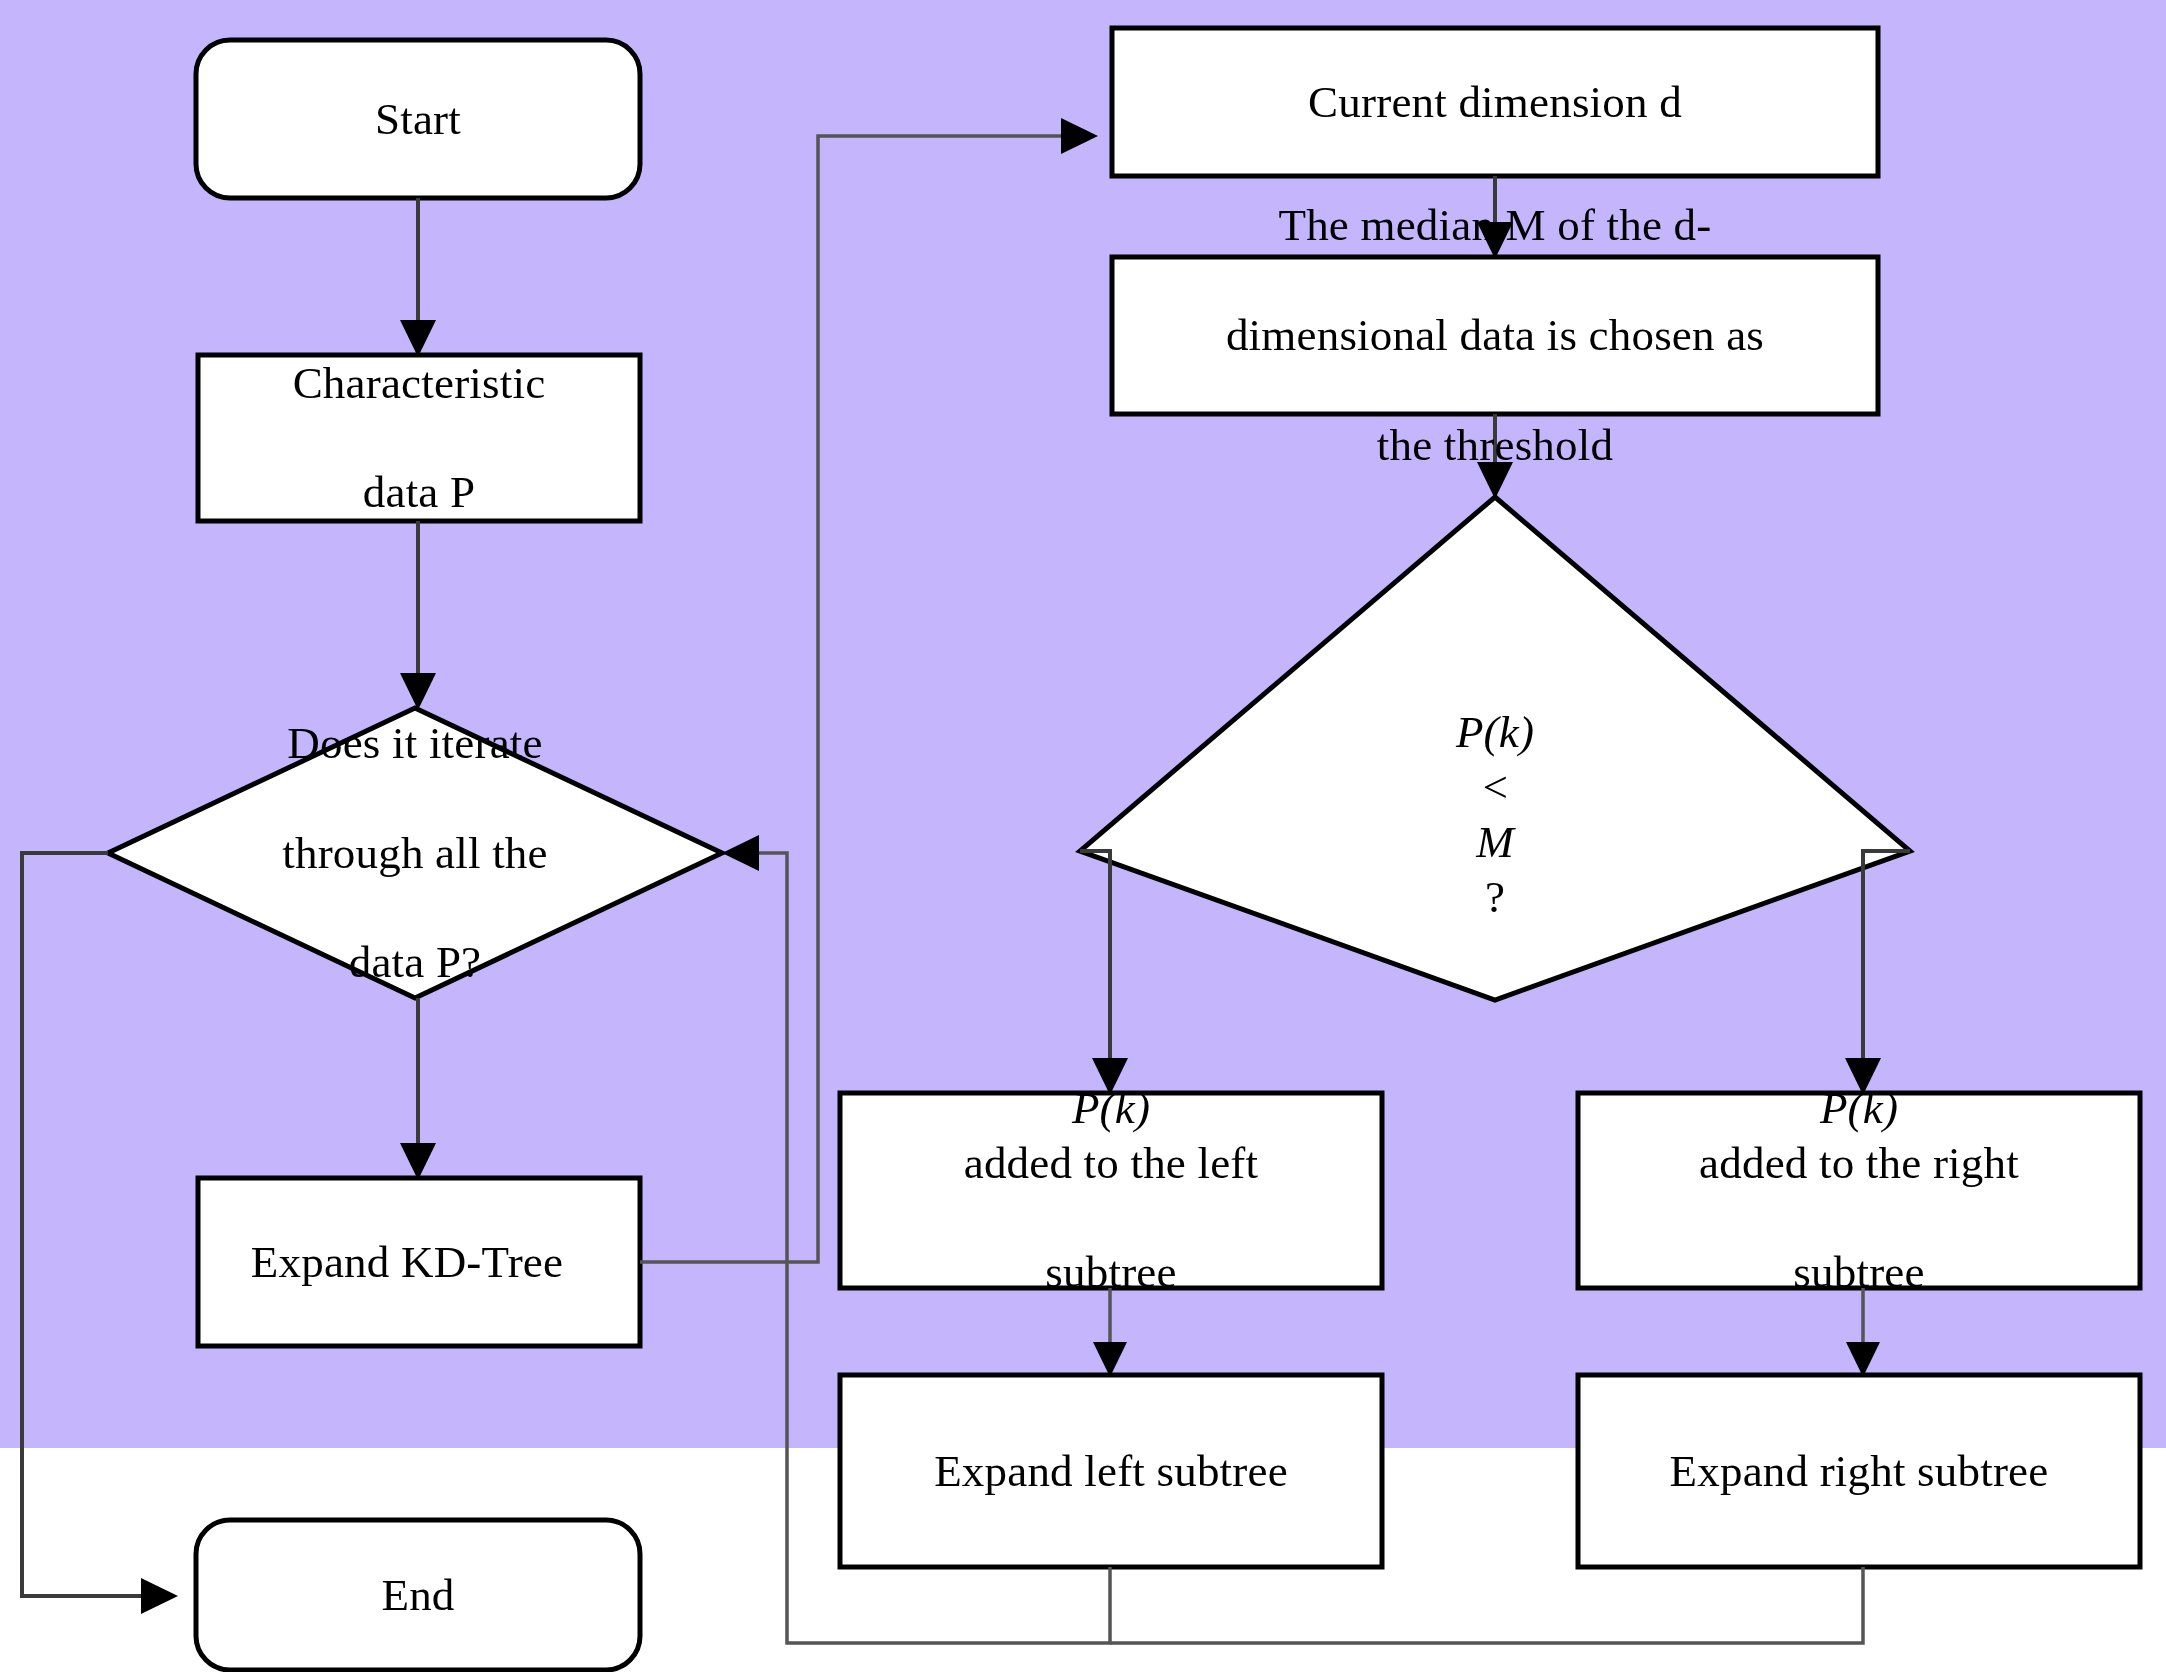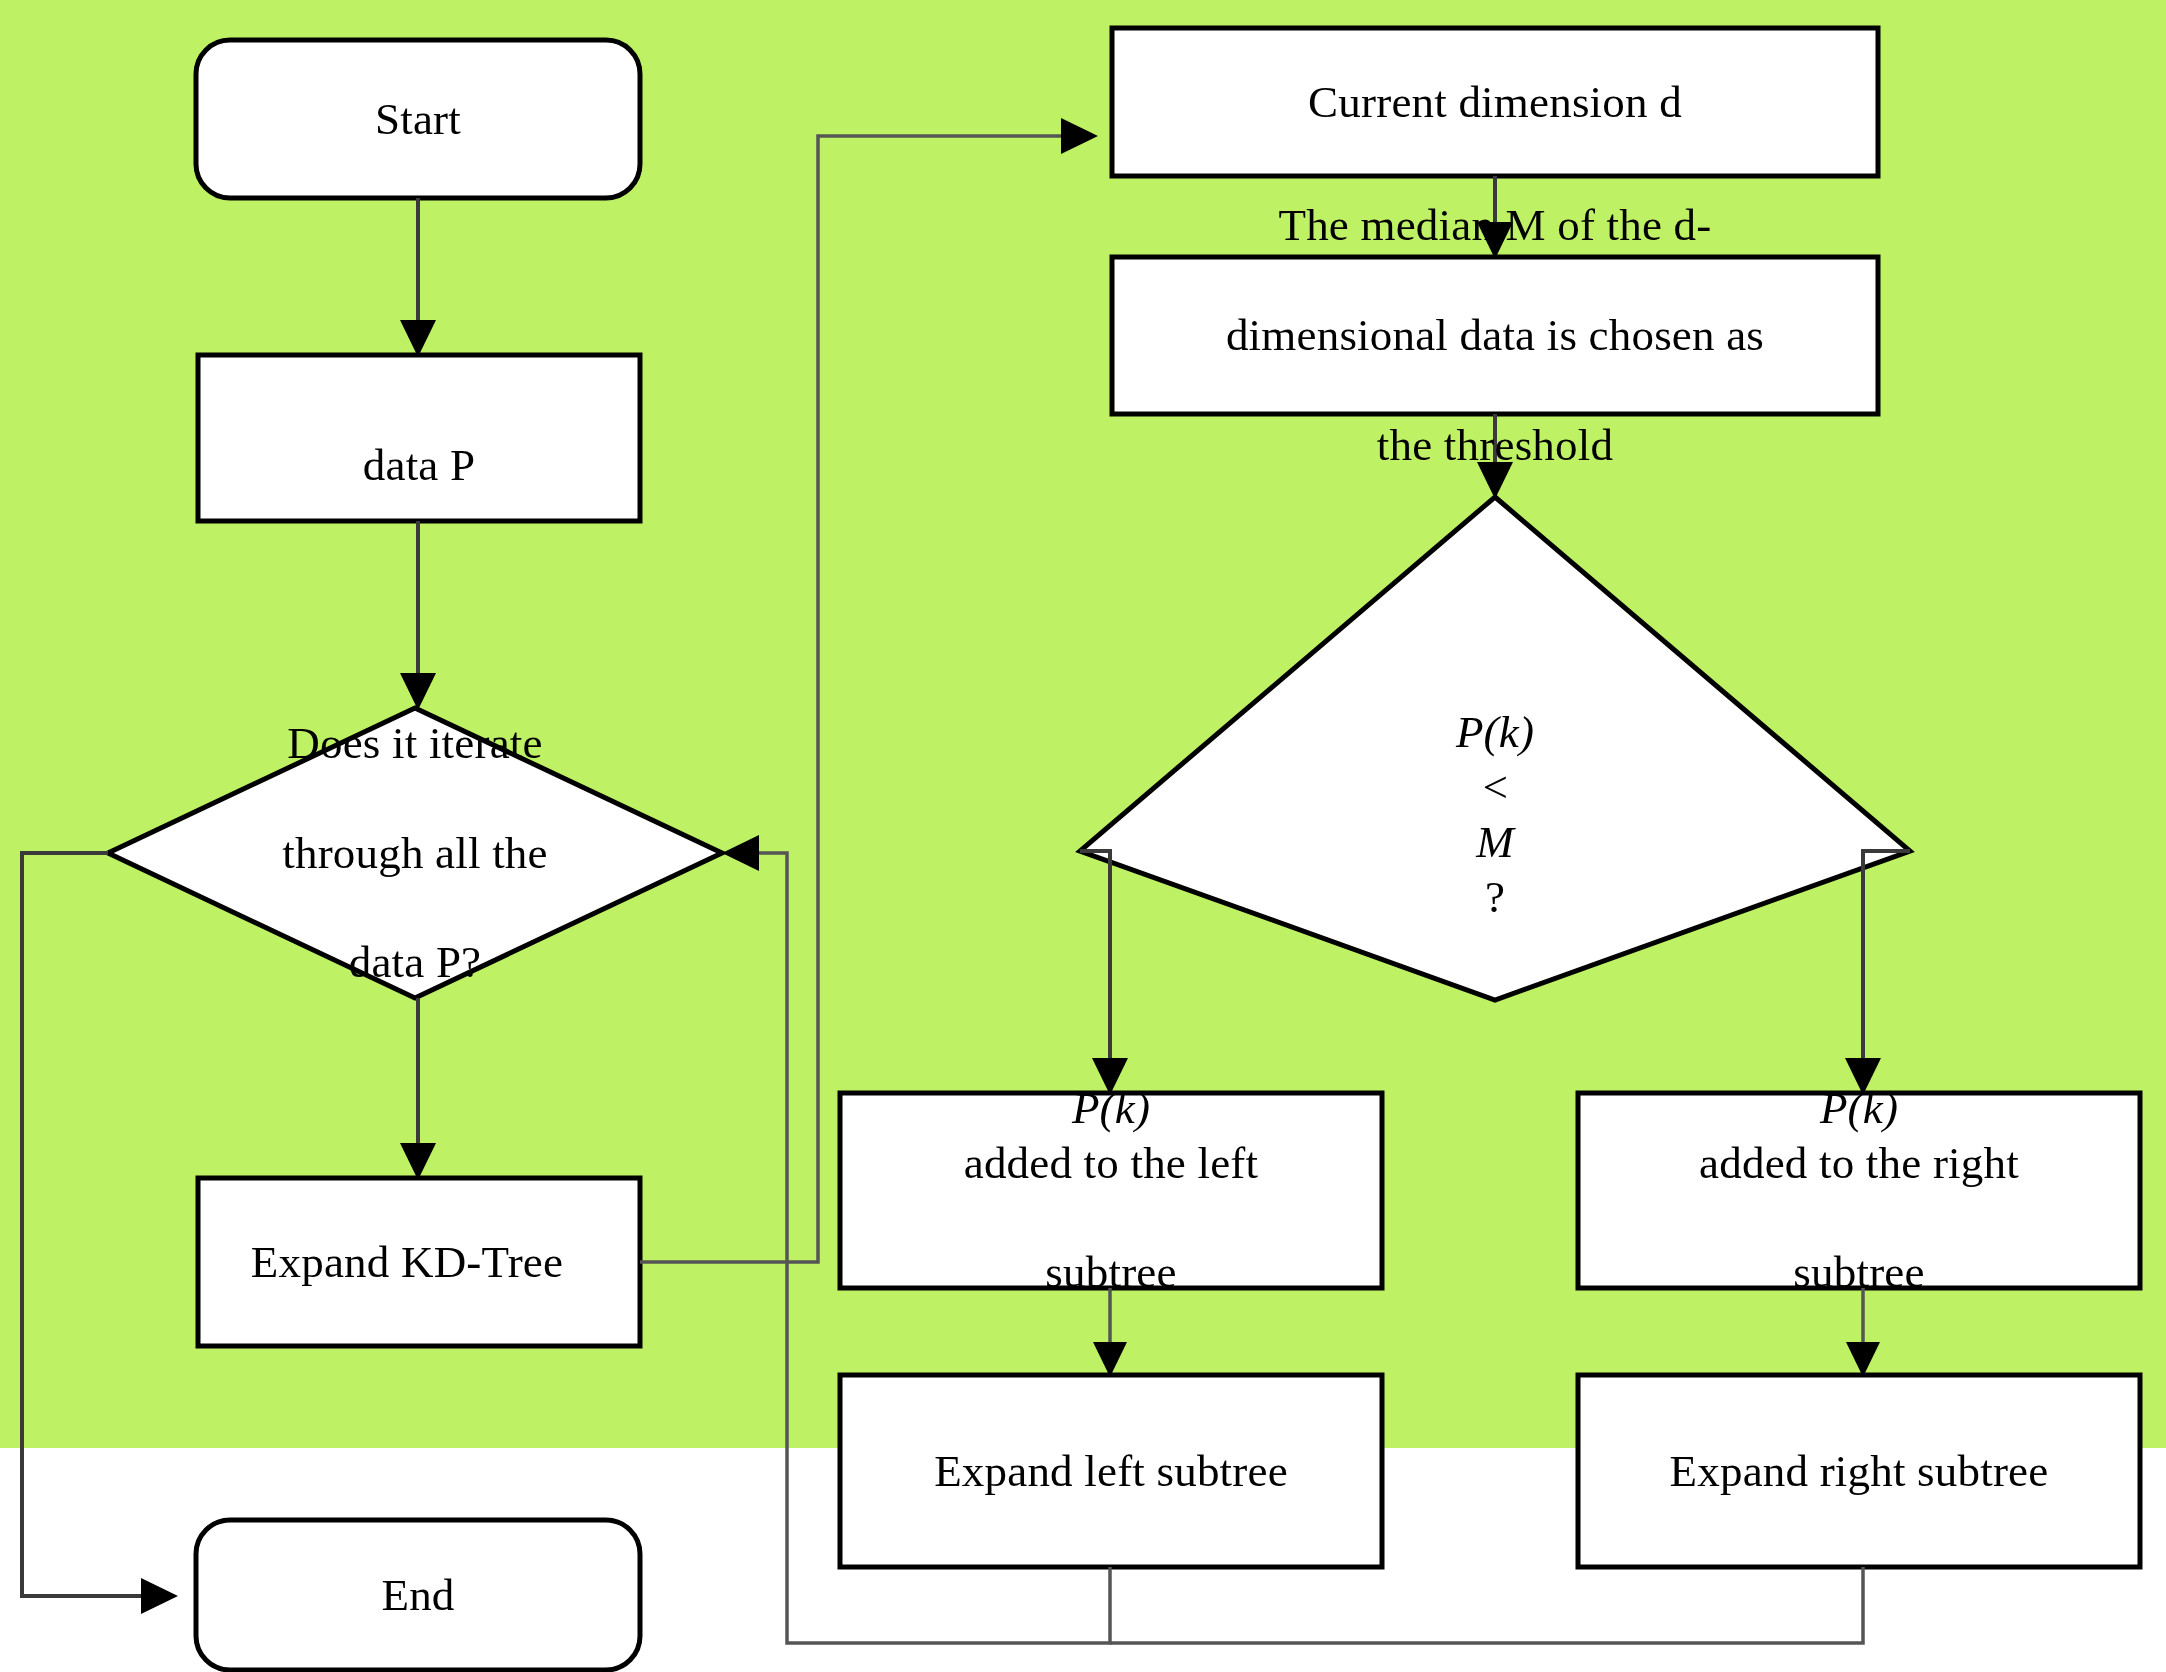--- a/index.html
+++ b/index.html
@@ -10,21 +10,21 @@
   body {
     width: 2166px;
     height: 1672px;
     font-family: "Liberation Serif", "DejaVu Serif", serif;
     overflow: hidden;
   }
   #flowchart-root {
     position: relative;
     width: 2166px;
     height: 1448px;
-    background: #bef264;
+    background: #c4b5fd;
   }
   svg#flow-svg {
     position: absolute;
     left: 0;
     top: 0;
     width: 2166px;
     height: 1672px;
     display: block;
   }
   .node-shape {
@@ -166,21 +166,21 @@
       <path class="conn-thin" d="M 1863 1567 L 1863 1643 L 1110 1643"></path>
     </g>
 
   </svg>
 
   <div class="node-label" style="left:196px; top:40px; width:444px; height:158px;">
     <span>Start</span>
   </div>
 
   <div class="node-label" style="left:198px; top:355px; width:442px; height:166px;">
-    <span><br><span>data P</span></span>
+    <span><span>Characteristic</span><br><span>data P</span></span>
   </div>
 
   <div class="node-label" style="left:175px; top:708px; width:480px; height:290px;">
     <span><span>Does it iterate</span><br><span>through all  the</span><br><span>data P?</span></span>
   </div>
 
   <div class="node-label" style="left:186px; top:1178px; width:442px; height:168px;">
     <span>Expand KD-Tree</span>
   </div>
 

